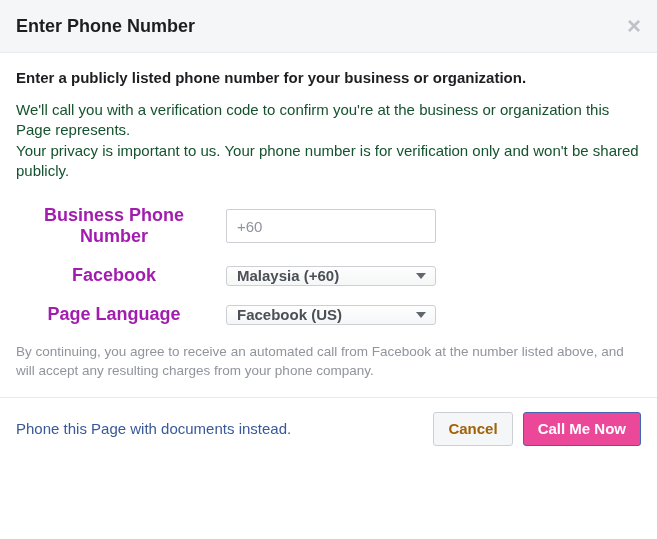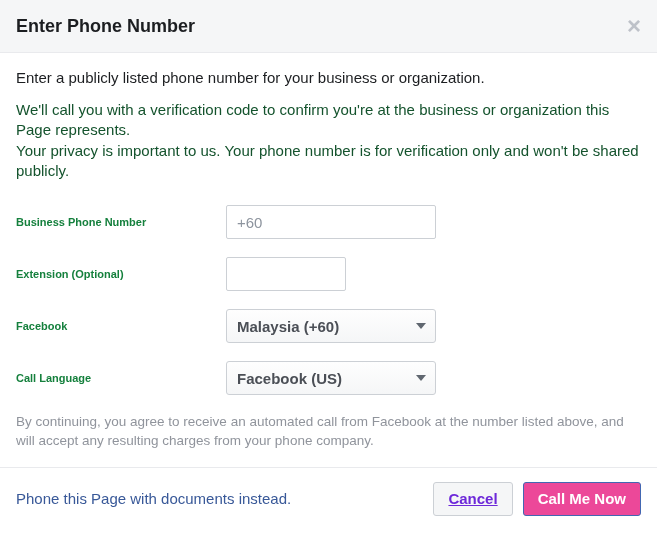--- a/index.html
+++ b/index.html
@@ -27,61 +27,61 @@
       font-size: 24px;
       color: #bec2c9;
       cursor: pointer;
       font-weight: bold;
       line-height: 1;
     }
     .body {
       padding: 16px;
     }
     .bold-line {
-      font-weight: normal;
+      font-weight: bold;
       font-size: 15px;
       margin-bottom: 14px;
       color: #1c1e21;
     }
     .desc {
       font-size: 15px;
       line-height: 1.35;
       color: #14532d;
       margin-bottom: 24px;
     }
     .form-row {
       display: flex;
       align-items: center;
       margin-bottom: 18px;
     }
     .form-label {
       width: 210px;
-      text-align: left;
+      text-align: center;
       padding-right: 14px;
-      font-size: 11px;
+      font-size: 18px;
       font-weight: bold;
-      color: #15803d;
+      color: #a21caf;
     }
     .text-input {
       height: 34px;
       border: 1px solid #ccd0d5;
       border-radius: 2px;
       padding: 0 10px;
       font-size: 15px;
       color: #1c1e21;
     }
     .text-input::placeholder { color: #8d949e; }
     .phone-input { width: 210px; }
     .ext-input { width: 120px; }
     .select-wrap {
       position: relative;
       width: 210px;
     }
     .select {
-      height: 34px;
+      height: 20px;
       width: 100%;
       border: 1px solid #ccd0d5;
       border-radius: 3px;
       background: linear-gradient(#fefefe, #f5f6f7);
       padding: 0 30px 0 10px;
       font-size: 15px;
       font-weight: bold;
       color: #4b4f56;
       display: flex;
       align-items: center;
@@ -118,23 +118,22 @@
       padding: 0 14px;
       font-size: 15px;
       font-weight: bold;
       border-radius: 3px;
       cursor: pointer;
       border: 1px solid;
     }
     .btn-cancel {
       background: #f5f6f7;
       border-color: #ccd0d5;
-      color: #6d28d9;
+      color: #a16207;
       margin-right: 10px;
-      text-decoration: underline;
     }
     .btn-primary {
       background: #ec4899;
       border-color: #4267b2;
       color: #fff;
     }
   </style>
 </head>
 <body>
 
@@ -148,41 +147,37 @@
   <div class="desc">
     <span>We'll call you with a verification code to confirm you're at the business or organization this Page represents.</span><br>
     <span>Your privacy is important to us. Your phone number is for verification only and won't be shared publicly.</span>
   </div>
 
   <div class="form-row">
     <div class="form-label">Business Phone Number</div>
     <input class="text-input phone-input" type="text" placeholder="+60" style="">
   </div>
 
-  <div class="form-row">
-    <div class="form-label">Extension (Optional)</div>
-    <input class="text-input ext-input" type="text" style="">
-  </div>
 
   <div class="form-row">
     <div class="form-label">Facebook</div>
     <div class="select-wrap">
       <div class="select">
         <span>Malaysia (+60)</span>
       </div>
       <span class="chevron">
         <svg width="10" height="6" viewBox="0 0 10 6">
             <path d="M0 0 L5 6 L10 0 Z" fill="#606770"></path>
           </svg>
       </span>
     </div>
   </div>
 
   <div class="form-row">
-    <div class="form-label">Call Language</div>
+    <div class="form-label">Page Language</div>
     <div class="select-wrap">
       <div class="select">
         <span>Facebook (US)</span>
       </div>
       <span class="chevron">
         <svg width="10" height="6" viewBox="0 0 10 6">
             <path d="M0 0 L5 6 L10 0 Z" fill="#606770"></path>
           </svg>
       </span>
     </div>

